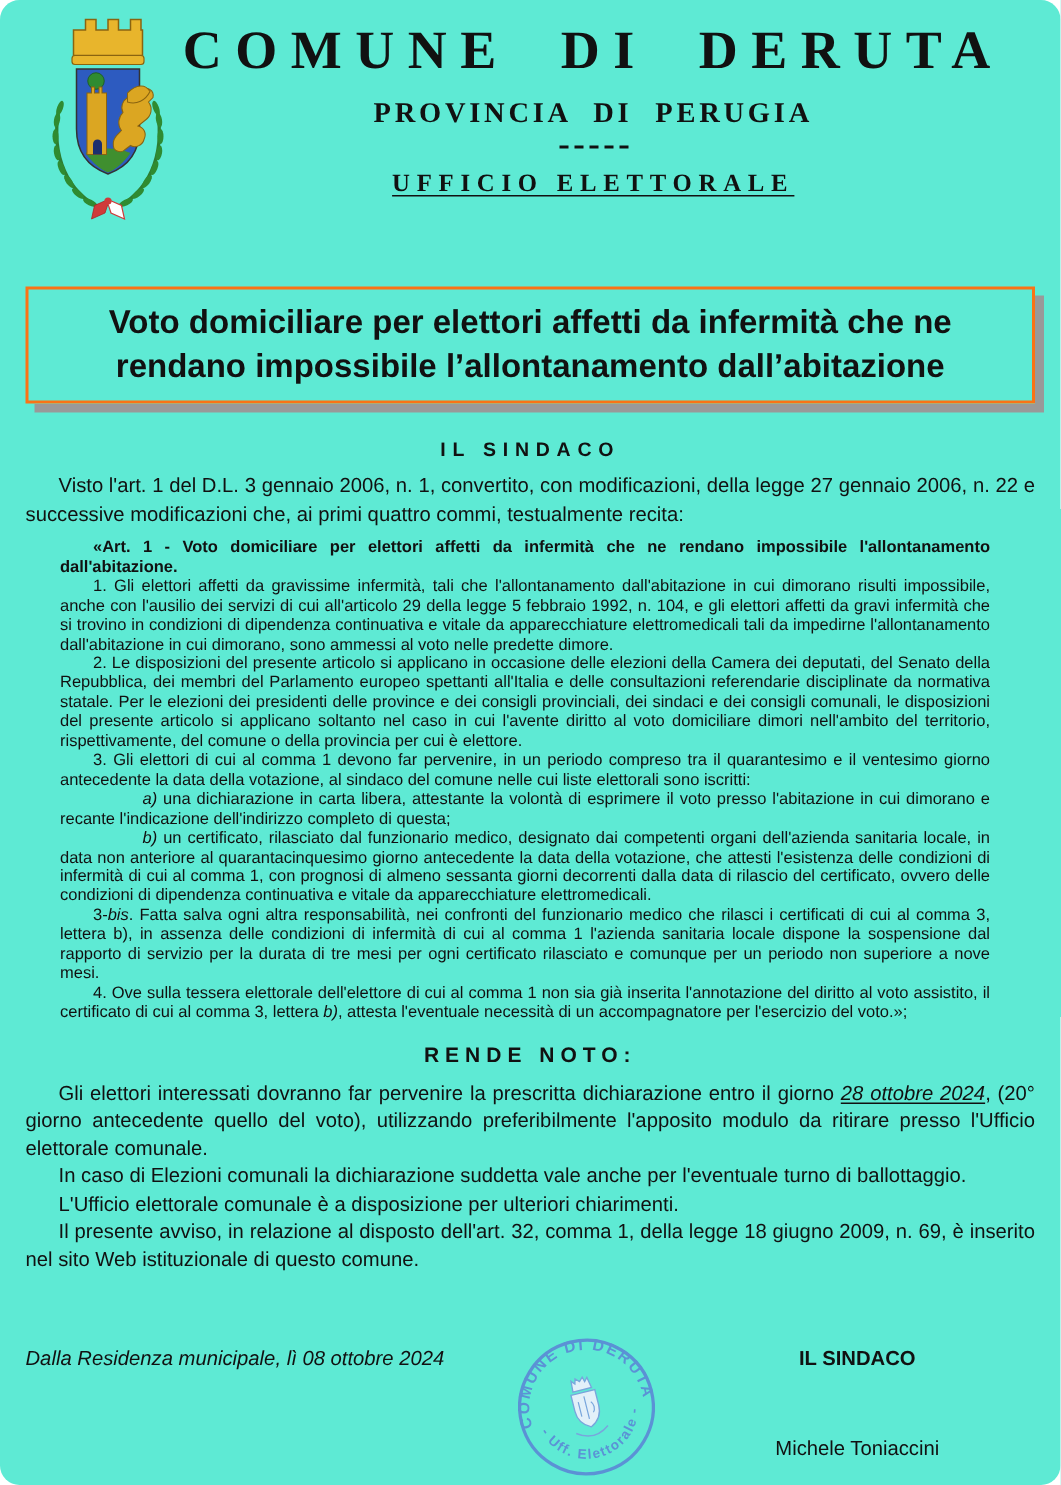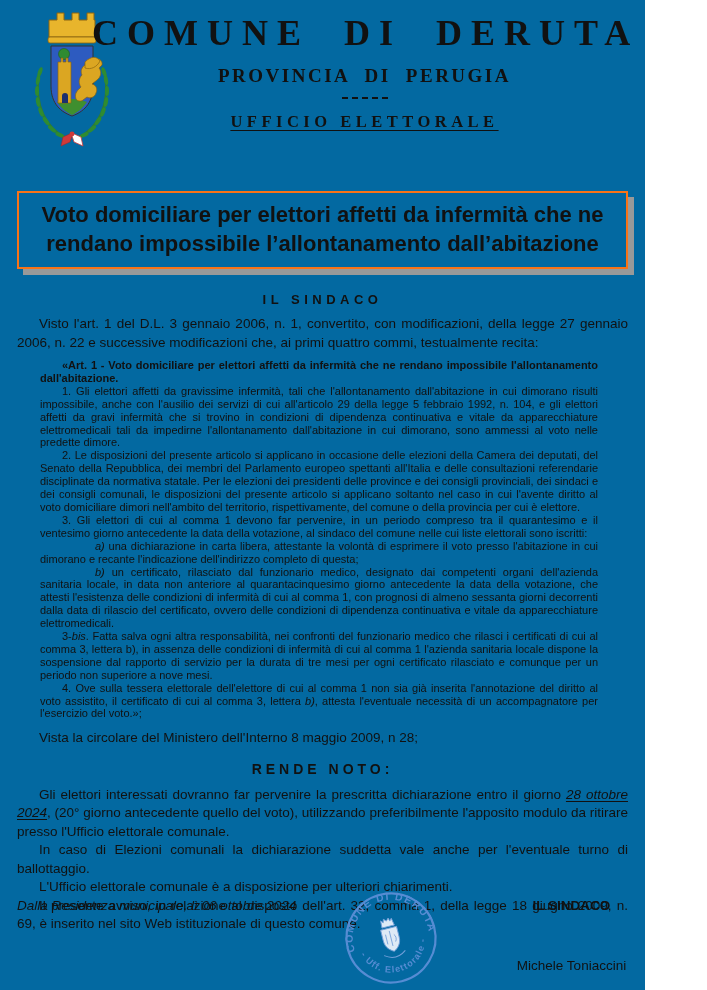--- a/index.html
+++ b/index.html
@@ -1,17 +1,17 @@
 <!DOCTYPE html>
 <html><head>
 <meta charset="utf-8">
 <style>
   html,body{margin:0;padding:0;background:#fff;}
-  .page{position:relative;width:645px;height:990px;background:#0369a1;overflow:hidden;
-        font-family:"Liberation Sans",sans-serif;color:#111;}
+  .page{position:relative;width:707px;height:990px;background:#5eead4;overflow:hidden;
+        font-family:"Liberation Sans",sans-serif;color:#111;border-radius:13px;}
   
   .crest{position:absolute;left:27px;top:6px;width:90px;height:142px;}
   .header-text{position:absolute;left:92px;right:8px;top:12px;text-align:center;
                font-family:"Liberation Serif",serif;}
   .h-title{font-size:36px;font-weight:700;letter-spacing:9px;word-spacing:16px;white-space:nowrap;}
   .h-sub{font-size:19px;font-weight:700;letter-spacing:2.5px;word-spacing:8px;margin-top:11px;}
   .h-dash{width:46px;height:0;border-top:2.5px dashed #111;margin:10px auto 0;}
   .h-office{display:inline-block;font-size:16.5px;font-weight:700;letter-spacing:4.5px;margin-top:13px;
             text-decoration:underline;text-underline-offset:3px;}
   
@@ -110,34 +110,33 @@
         <p class="q-para"><span class="seg-bold">«Art. 1 - Voto domiciliare per elettori affetti da infermità che ne rendano impossibile l'allontanamento dall'abitazione.</span></p>
         <p class="q-para"><span class="seg-normal">1. Gli elettori affetti da gravissime infermità, tali che l'allontanamento dall'abitazione in cui dimorano risulti impossibile, anche con l'ausilio dei servizi di cui all'articolo 29 della legge 5 febbraio 1992, n. 104, e gli elettori affetti da gravi infermità che si trovino in condizioni di dipendenza continuativa e vitale da apparecchiature elettromedicali tali da impedirne l'allontanamento dall'abitazione in cui dimorano, sono ammessi al voto nelle predette dimore.</span></p>
         <p class="q-para"><span class="seg-normal">2. Le disposizioni del presente articolo si applicano in occasione delle elezioni della Camera dei deputati, del Senato della Repubblica, dei membri del Parlamento europeo spettanti all'Italia e delle consultazioni referendarie disciplinate da normativa statale. Per le elezioni dei presidenti delle province e dei consigli provinciali, dei sindaci e dei consigli comunali, le disposizioni del presente articolo si applicano soltanto nel caso in cui l'avente diritto al voto domiciliare dimori nell'ambito del territorio, rispettivamente, del comune o della provincia per cui è elettore.</span></p>
         <p class="q-para"><span class="seg-normal">3. Gli elettori di cui al comma 1 devono far pervenire, in un periodo compreso tra il quarantesimo e il ventesimo giorno antecedente la data della votazione, al sindaco del comune nelle cui liste elettorali sono iscritti:</span></p>
         <p class="q-para q-letter"><span class="seg-italic">a)</span><span class="seg-normal"> una dichiarazione in carta libera, attestante la volontà di esprimere il voto presso l'abitazione in cui dimorano e recante l'indicazione dell'indirizzo completo di questa;</span></p>
         <p class="q-para q-letter"><span class="seg-italic">b)</span><span class="seg-normal"> un certificato, rilasciato dal funzionario medico, designato dai competenti organi dell'azienda sanitaria locale, in data non anteriore al quarantacinquesimo giorno antecedente la data della votazione, che attesti l'esistenza delle condizioni di infermità di cui al comma 1, con prognosi di almeno sessanta giorni decorrenti dalla data di rilascio del certificato, ovvero delle condizioni di dipendenza continuativa e vitale da apparecchiature elettromedicali.</span></p>
         <p class="q-para"><span class="seg-normal">3-</span><span class="seg-italic">bis</span><span class="seg-normal">. Fatta salva ogni altra responsabilità, nei confronti del funzionario medico che rilasci i certificati di cui al comma 3, lettera b), in assenza delle condizioni di infermità di cui al comma 1 l'azienda sanitaria locale dispone la sospensione dal rapporto di servizio per la durata di tre mesi per ogni certificato rilasciato e comunque per un periodo non superiore a nove mesi.</span></p>
         <p class="q-para"><span class="seg-normal">4. Ove sulla tessera elettorale dell'elettore di cui al comma 1 non sia già inserita l'annotazione del diritto al voto assistito, il certificato di cui al comma 3, lettera </span><span class="seg-italic">b)</span><span class="seg-normal">, attesta l'eventuale necessità di un accompagnatore per l'esercizio del voto.»;</span></p>
       </div>
 
-    <p class="para vista">Vista la circolare del Ministero dell'Interno 8 maggio 2009, n 28;</p>
 
     <div class="rende">RENDE NOTO:</div>
 
     <div class="notice">
         <p class="para"><span class="seg-normal">Gli elettori interessati dovranno far pervenire la prescritta dichiarazione entro il giorno </span><span class="seg-bolditul">28 ottobre 2024</span><span class="seg-normal">, (20° giorno antecedente quello del voto), utilizzando preferibilmente l'apposito modulo da ritirare presso l'Ufficio elettorale comunale.</span></p>
         <p class="para"><span class="seg-normal">In caso di Elezioni comunali la dichiarazione suddetta vale anche per l'eventuale turno di ballottaggio.</span></p>
         <p class="para"><span class="seg-normal">L'Ufficio elettorale comunale è a disposizione per ulteriori chiarimenti.</span></p>
         <p class="para"><span class="seg-normal">Il presente avviso, in relazione al disposto dell'art. 32, comma 1, della legge 18 giugno 2009, n. 69, è inserito nel sito Web istituzionale di questo comune.</span></p>
       </div>
   </div>
 
   <div class="footer">
-    <div class="f-date">Dalla Residenza municipale, lì 06 ottobre 2024</div>
+    <div class="f-date">Dalla Residenza municipale, lì 08 ottobre 2024</div>
 
     <svg class="stamp" viewBox="0 0 110 110">
       <circle cx="55" cy="55" r="49" fill="none" stroke="#5b8ed6" stroke-width="2.4"></circle>
       <defs>
         <path id="arcTop" d="M13,55 A42,42 0 1 1 97,55" fill="none"></path>
         <path id="arcBot" d="M17,55 A38,38 0 0 0 93,55" fill="none"></path>
       </defs>
       <text font-family="Liberation Sans, sans-serif" font-size="11.5" font-weight="700" letter-spacing="1.6" fill="#5b8ed6">
         <textPath href="#arcTop" startOffset="50%" text-anchor="middle">COMUNE DI DERUTA</textPath>
       </text>

